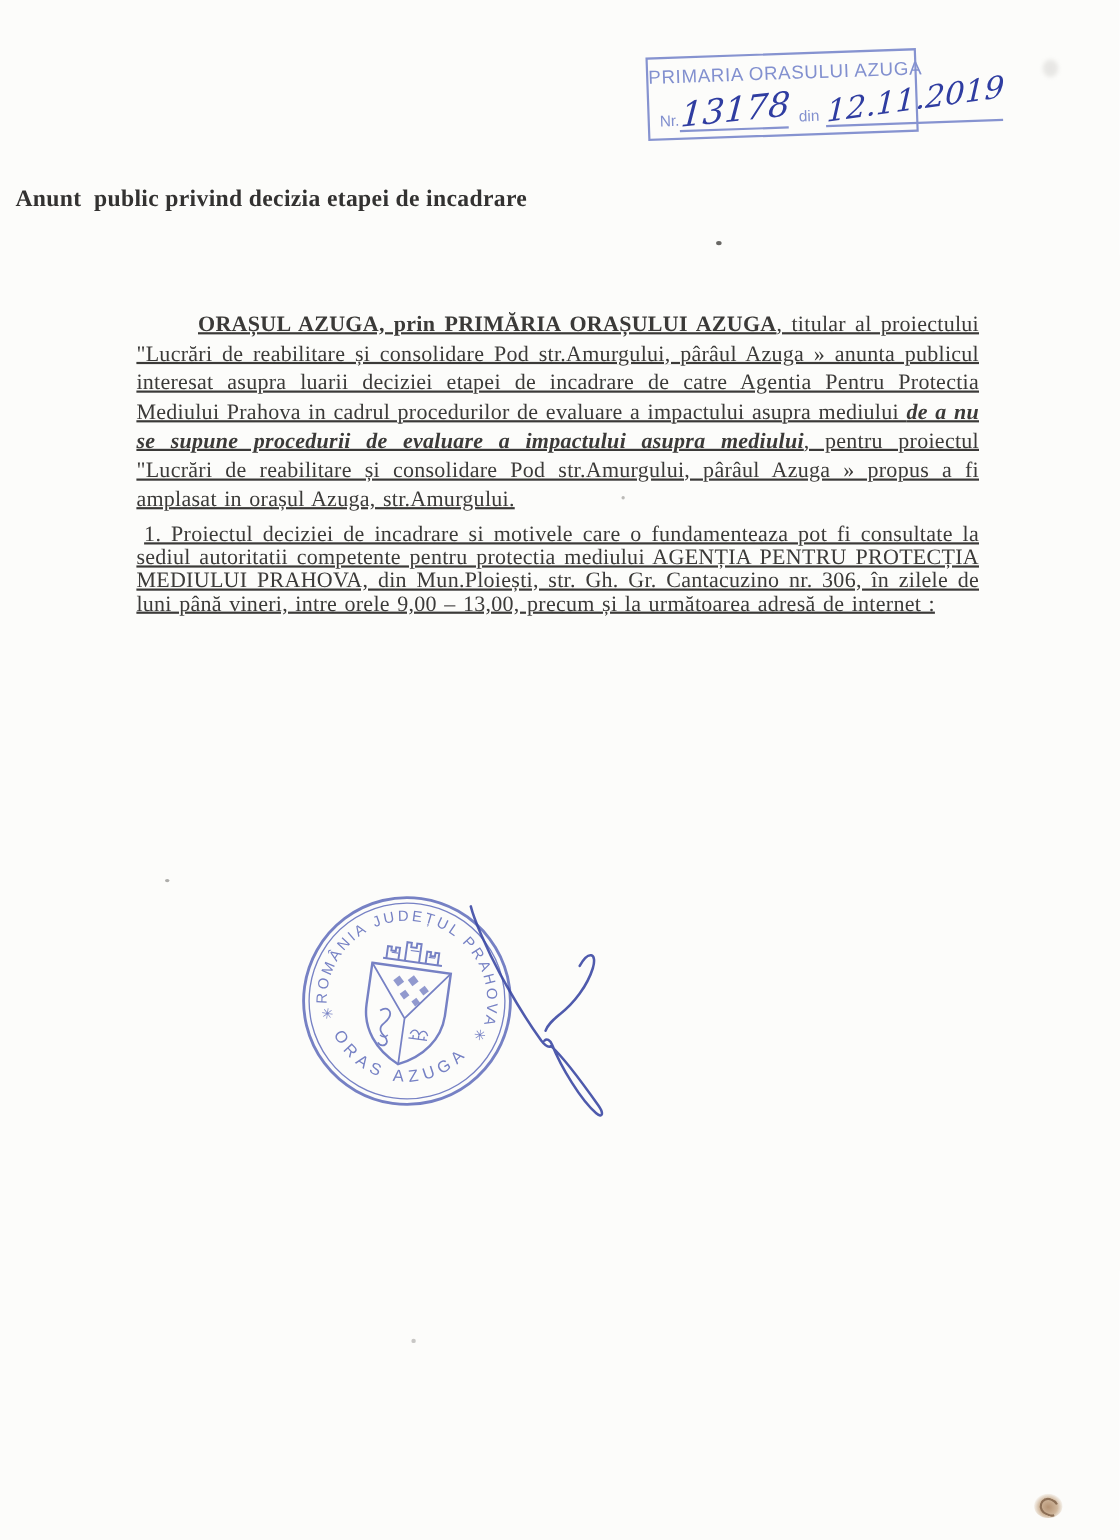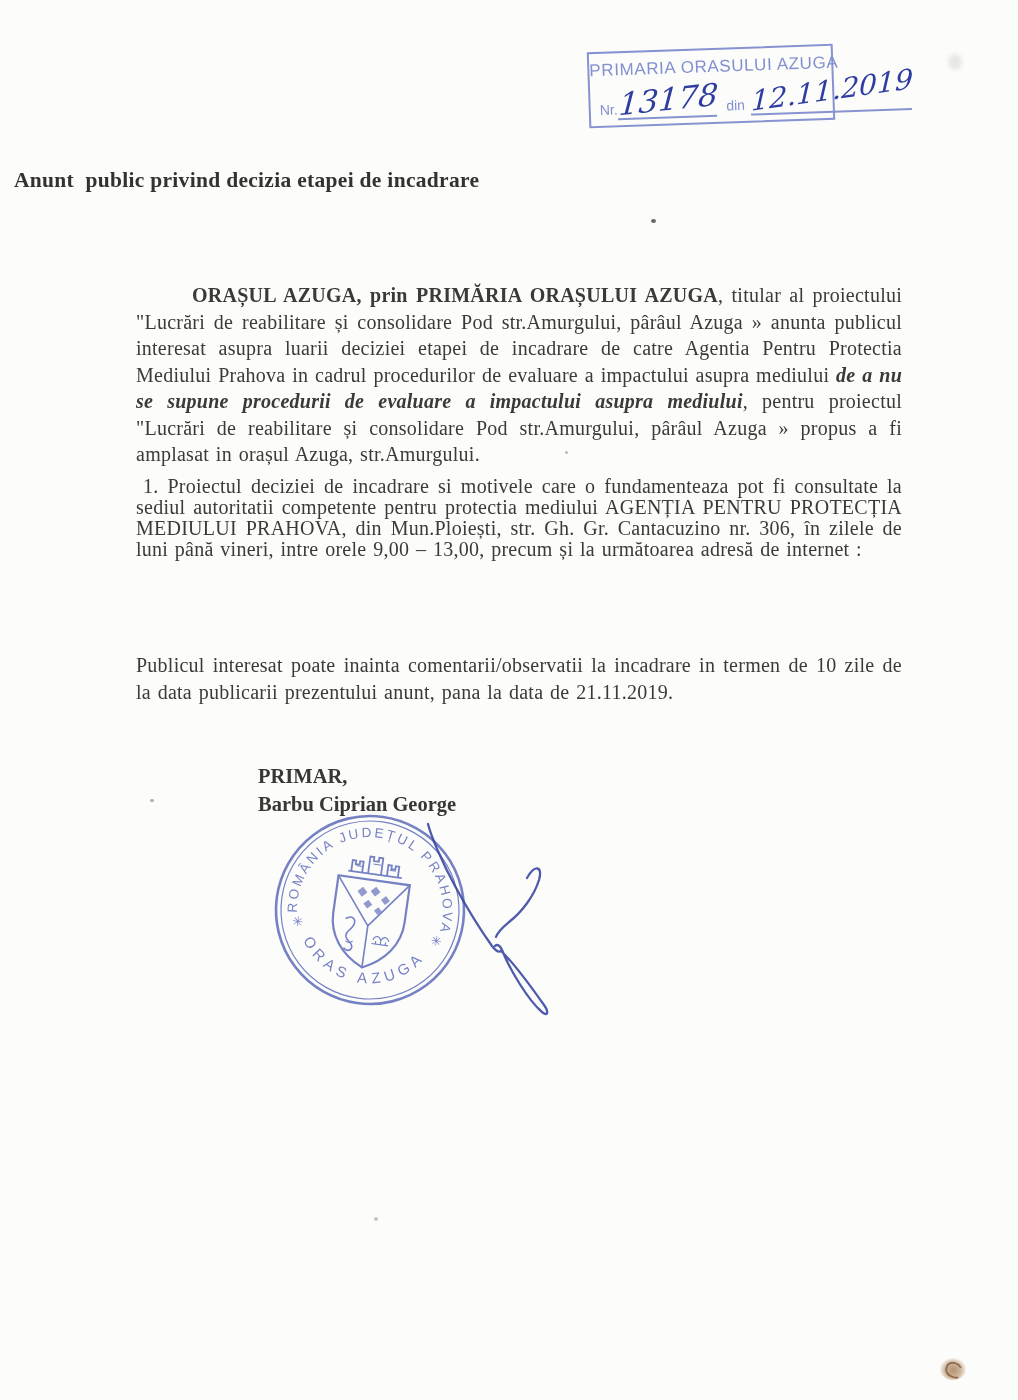--- a/index.html
+++ b/index.html
@@ -42,23 +42,23 @@
   
   .doc-title {
     position:absolute; left:0; top:168px; width:1018px;
     text-indent:14px;
     font-size:21.5px; font-weight:bold; letter-spacing:.3px;
     color:#333231; white-space:pre-wrap;
   }
 
   
   .para {
-    position:absolute; left:136px; width:766px;
+    position:absolute; left:124px; width:766px;
     font-size:20px; text-align:justify;
-    letter-spacing:.25px; word-spacing:1.5px; color:#3b3a38;
+    letter-spacing:.25px; word-spacing:1.5px; color:#3b3a38;text-decoration:underline;
   }
   .p1 { top:282px; line-height:26.5px; text-indent:56px; }
   .p1 .lead  { font-weight:bold; }
   .p1 .emph  { font-weight:bold; font-style:italic; }
   .p2 { top:476px; line-height:21px; text-indent:7px; }
   .url-line { top:619px; line-height:35px; text-align:left; }
   .p3 { top:652px; line-height:27px; }
 
   
   .sig-block {
@@ -105,26 +105,21 @@
 
   <div class="doc-title">Anunt  public privind decizia etapei de incadrare</div>
   <div class="speck speck-title"></div>
 
   <div class="para p1">
     <span class="lead">ORAȘUL AZUGA, prin PRIMĂRIA ORAȘULUI AZUGA</span><span>, titular al proiectului "Lucrări de reabilitare și consolidare Pod str.Amurgului, pârâul Azuga » anunta publicul interesat asupra luarii deciziei etapei de incadrare de catre Agentia Pentru Protectia Mediului Prahova in cadrul procedurilor de evaluare a impactului asupra mediului </span><span class="emph">de a nu se supune procedurii de evaluare a impactului asupra mediului</span><span>, pentru proiectul "Lucrări de reabilitare și consolidare Pod str.Amurgului, pârâul Azuga » propus a fi amplasat in orașul Azuga, str.Amurgului.</span>
   </div>
 
   <div class="para p2">1. Proiectul deciziei de incadrare si motivele care o fundamenteaza pot fi consultate la sediul autoritatii competente pentru protectia mediului AGENȚIA PENTRU PROTECȚIA MEDIULUI PRAHOVA, din Mun.Ploiești, str. Gh. Gr. Cantacuzino nr. 306, în zilele de luni până vineri, intre orele 9,00 – 13,00, precum și la următoarea adresă de internet :</div>
 
-  <div class="para p3">Publicul interesat poate inainta comentarii/observatii la incadrare in termen de 10 zile de la data publicarii prezentului anunt, pana la data de 21.11.2019.</div>
 
-  <div class="sig-block">
-    <div>PRIMAR,</div>
-    <div>Barbu Ciprian George</div>
-  </div>
 
   <svg class="seal-svg" viewBox="0 0 200 200">
     <g transform="rotate(8 100 100)" stroke="#5f6cbb" fill="none" opacity="0.85">
       <circle cx="100" cy="100" r="94" stroke-width="2.6"></circle>
       <circle cx="100" cy="100" r="89" stroke-width="1.2"></circle>
       <defs>
         <path id="sealArcTop" d="M 28.1,112.7 A 73 73 0 1 1 171.9,112.7"></path>
         <path id="sealArcBottom" d="M 33.8,131 A 73 73 0 0 0 166.2,131"></path>
       </defs>
       <text font-family="Liberation Sans, sans-serif" font-size="13.5" letter-spacing="2.6" fill="#5f6cbb" stroke="none">

